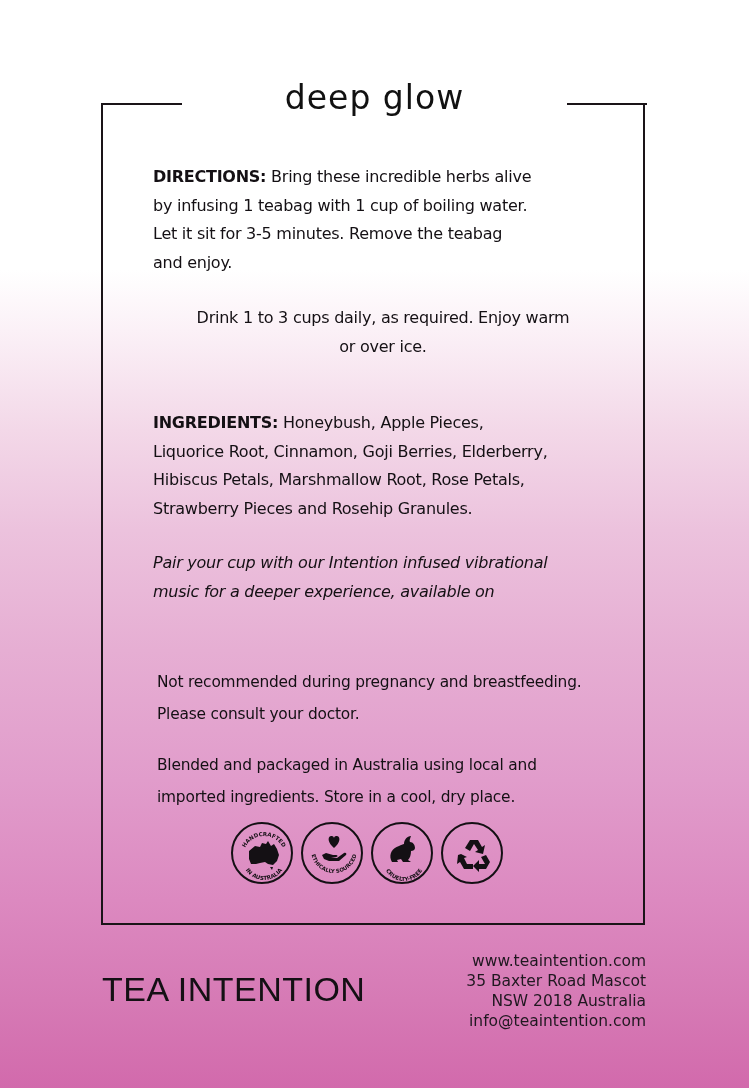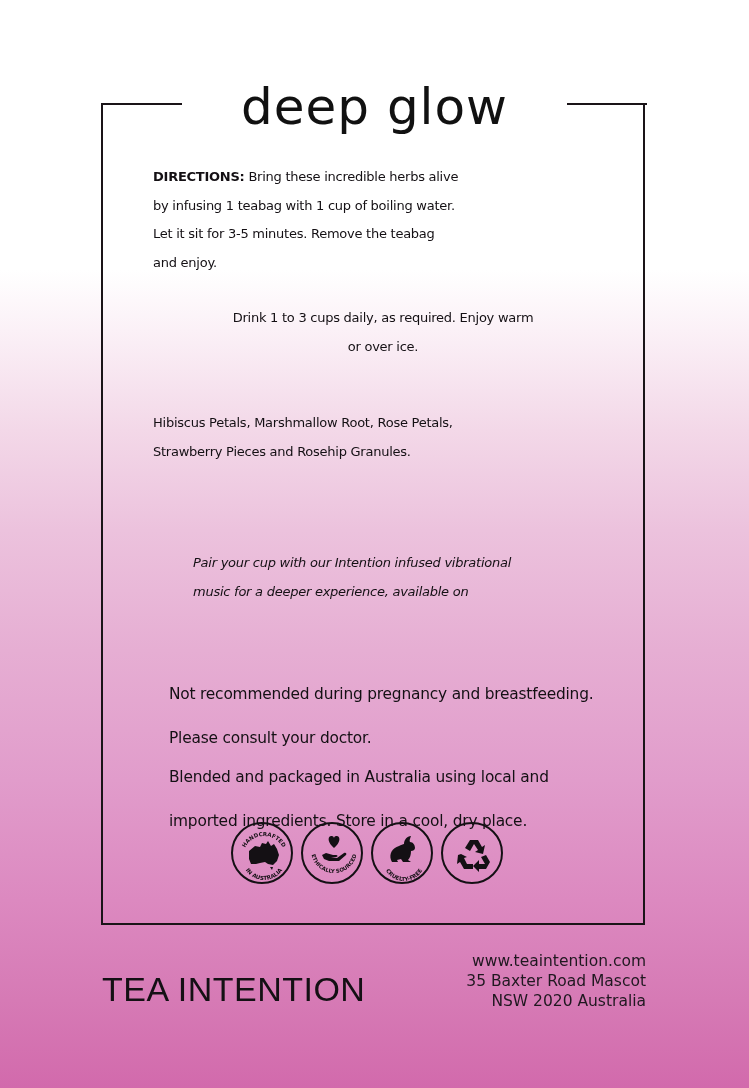--- a/index.html
+++ b/index.html
@@ -20,28 +20,28 @@
   }
   .frame {
     position: absolute; left: 101px; top: 103px; width: 544px; height: 822px;
     border-left: 2px solid #1a1418; border-right: 2px solid #1a1418; border-bottom: 2px solid #1a1418;
     box-sizing: border-box;
   }
   .frame-top-left { position: absolute; left: 101px; top: 103px; width: 81px; height: 2px; background: #1a1418; }
   .frame-top-right { position: absolute; left: 567px; top: 103px; width: 80px; height: 2px; background: #1a1418; }
   .title {
     position: absolute; left: 182px; width: 385px; top: 78px; text-align: center;
-    font-size: 50px; font-weight: 500; letter-spacing: 1px; color: #111;
+    font-size: 33px; font-weight: 500; letter-spacing: 1px; color: #111;
     font-family: "DejaVu Sans", sans-serif;
   }
   .content { position: absolute; left: 153px; width: 460px; }
-  .p { font-size: 13px; line-height: 28.5px; margin: 0; letter-spacing: -0.25px; }
+  .p { font-size: 16px; line-height: 28.5px; margin: 0; letter-spacing: -0.25px; }
   .p b { font-weight: bold; }
   .p.italic { font-style: italic; }
-  .small { font-size: 15.4px; line-height: 28px; margin: 16px; letter-spacing: -0.2px; }
+  .small { font-size: 15.4px; line-height: 28px; margin: 4px; letter-spacing: -0.2px; }
   .badges { position: absolute; top: 822px; left: 231px; display: flex; gap: 8px; }
   .badge {
     width: 62px; height: 62px; border-radius: 50%; border: 2px solid #141014;
     box-sizing: border-box; position: relative; display: flex; align-items: center; justify-content: center;
   }
   .badge svg { position: absolute; left: 0; top: 0; }
   .brand {
     position: absolute; left: 102px; top: 970px; font-size: 34px; letter-spacing: 0.5px;
     font-family: "Liberation Sans", sans-serif; font-weight: normal; color: #141014;
   }
@@ -66,25 +66,27 @@
   <p class="p">Let it sit for 3-5 minutes. Remove the teabag</p>
   <p class="p">and enjoy.</p>
 </div>
 
 <div class="content" style="top:304px;text-align:center;">
   <p class="p">Drink 1 to 3 cups daily, as required. Enjoy warm</p>
   <p class="p">or over ice.</p>
 </div>
 
 <div class="content" style="top:409px;">
+  <p class="p"><b>INGREDIENTS:</b><span> Honeybush, Apple Pieces,</span></p>
+  <p class="p">Liquorice Root, Cinnamon, Goji Berries, Elderberry,</p>
   <p class="p">Hibiscus Petals, Marshmallow Root, Rose Petals,</p>
   <p class="p">Strawberry Pieces and Rosehip Granules.</p>
 </div>
 
-<div class="content" style="top:549px;margin-left:40px;">
+<div class="content" style="top:549px;">
   <p class="p italic">Pair your cup with our Intention infused vibrational</p>
   <p class="p italic">music for a deeper experience, available on</p>
 </div>
 
 <div class="content" style="top:664px;">
   <p class="small">Not recommended during pregnancy and breastfeeding.</p>
   <p class="small">Please consult your doctor.</p>
 </div>
 
 <div class="content" style="top:747px;">
@@ -131,14 +133,15 @@
       <path d="M18 30 L24 33 L21 34 L24 40 L30 40 L30 45 L21 45 L17 38 L14 40 L15 31 Z" fill="#141014"></path>
     </svg>
   </div>
 </div>
 
 <div class="brand">TEA INTENTION</div>
 
 <div class="contact">
   <div>www.teaintention.com</div>
   <div>35 Baxter Road Mascot</div>
-  <div>NSW 2020 Australia</div>
+  <div>NSW 2018 Australia</div>
+  <div>info@teaintention.com</div>
 </div>
 
 </body></html>

